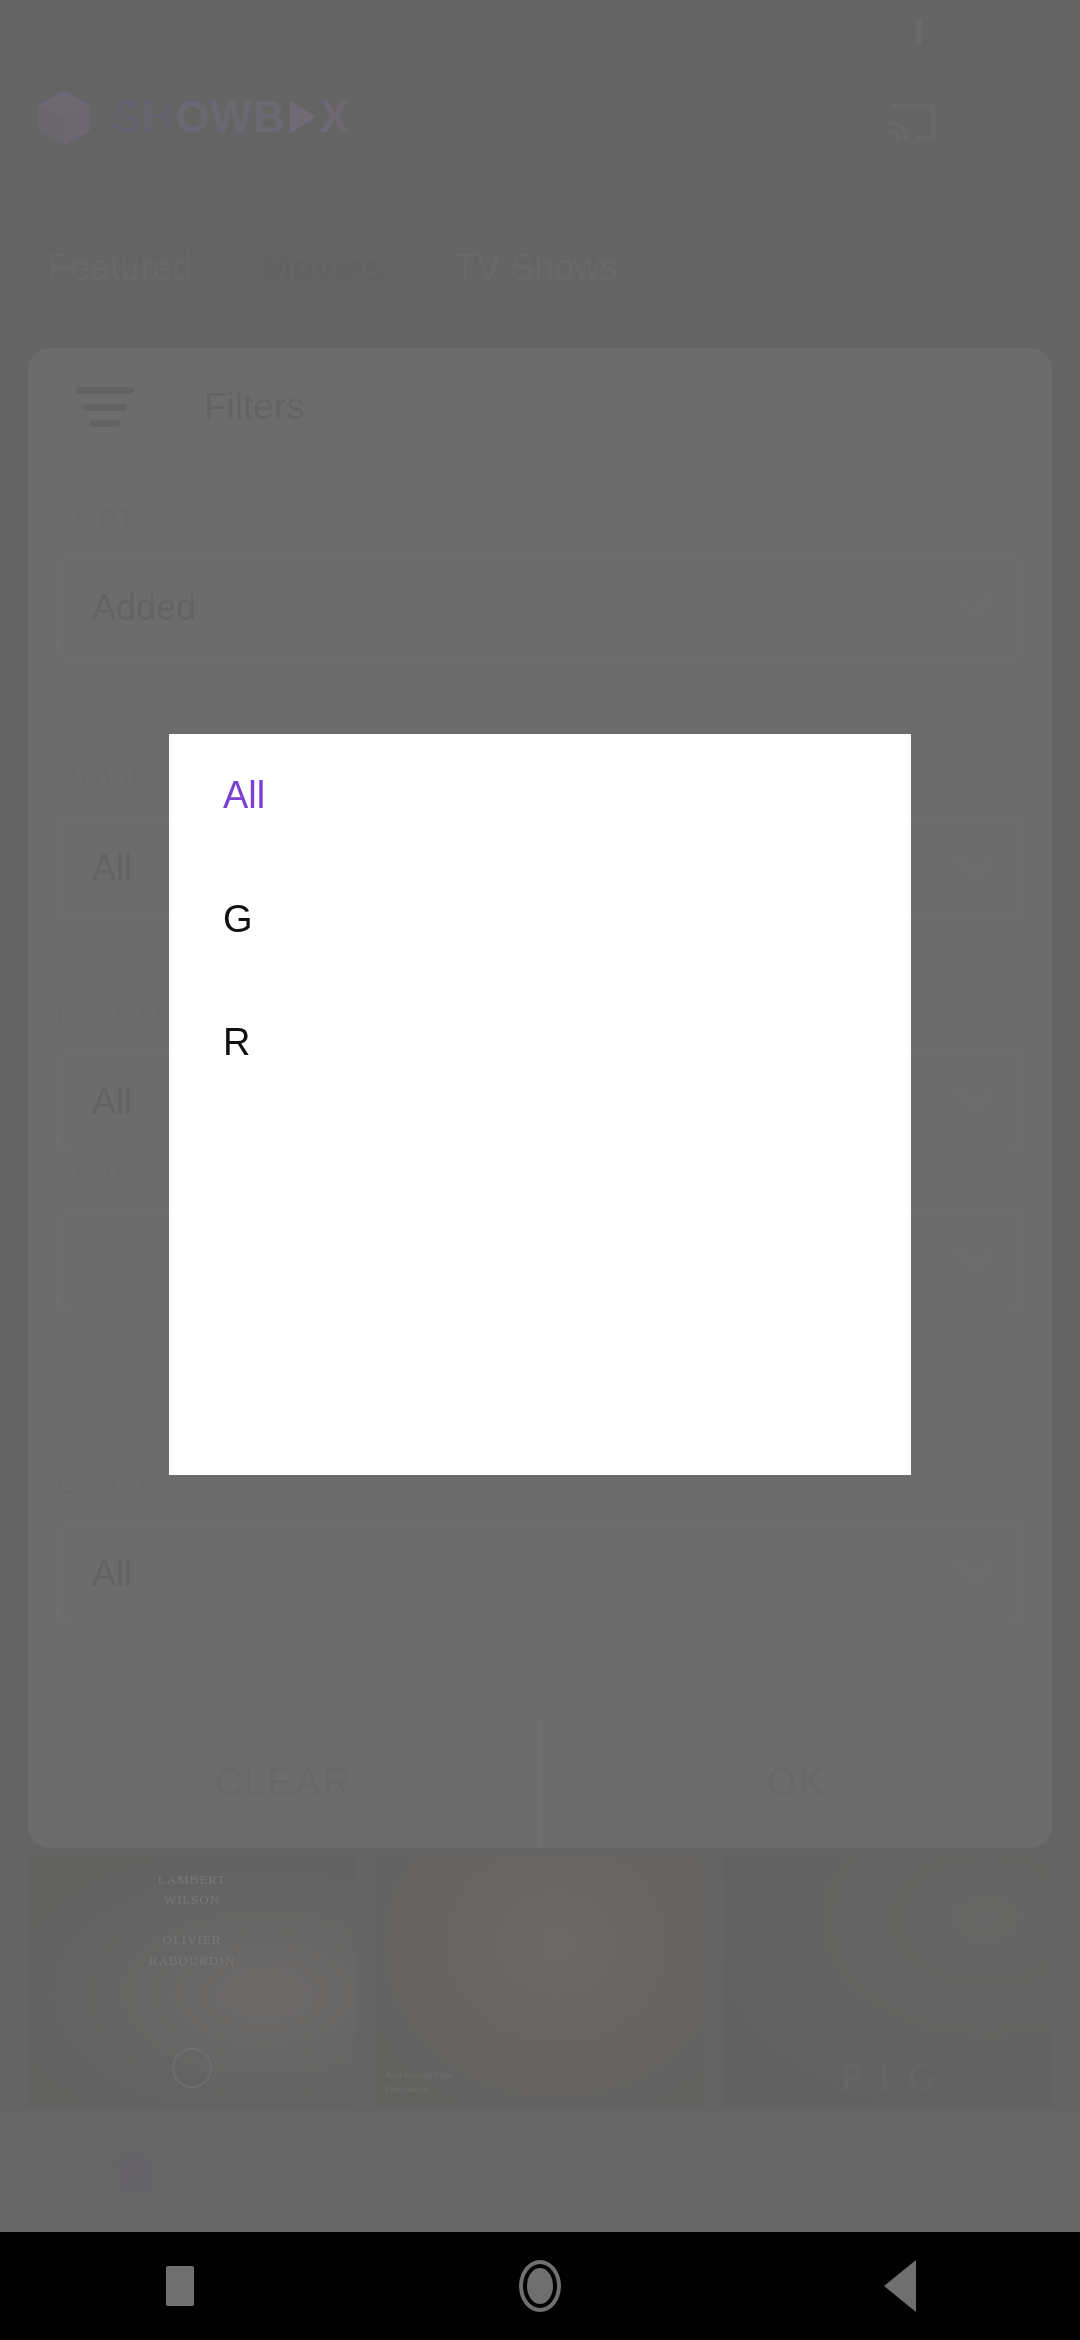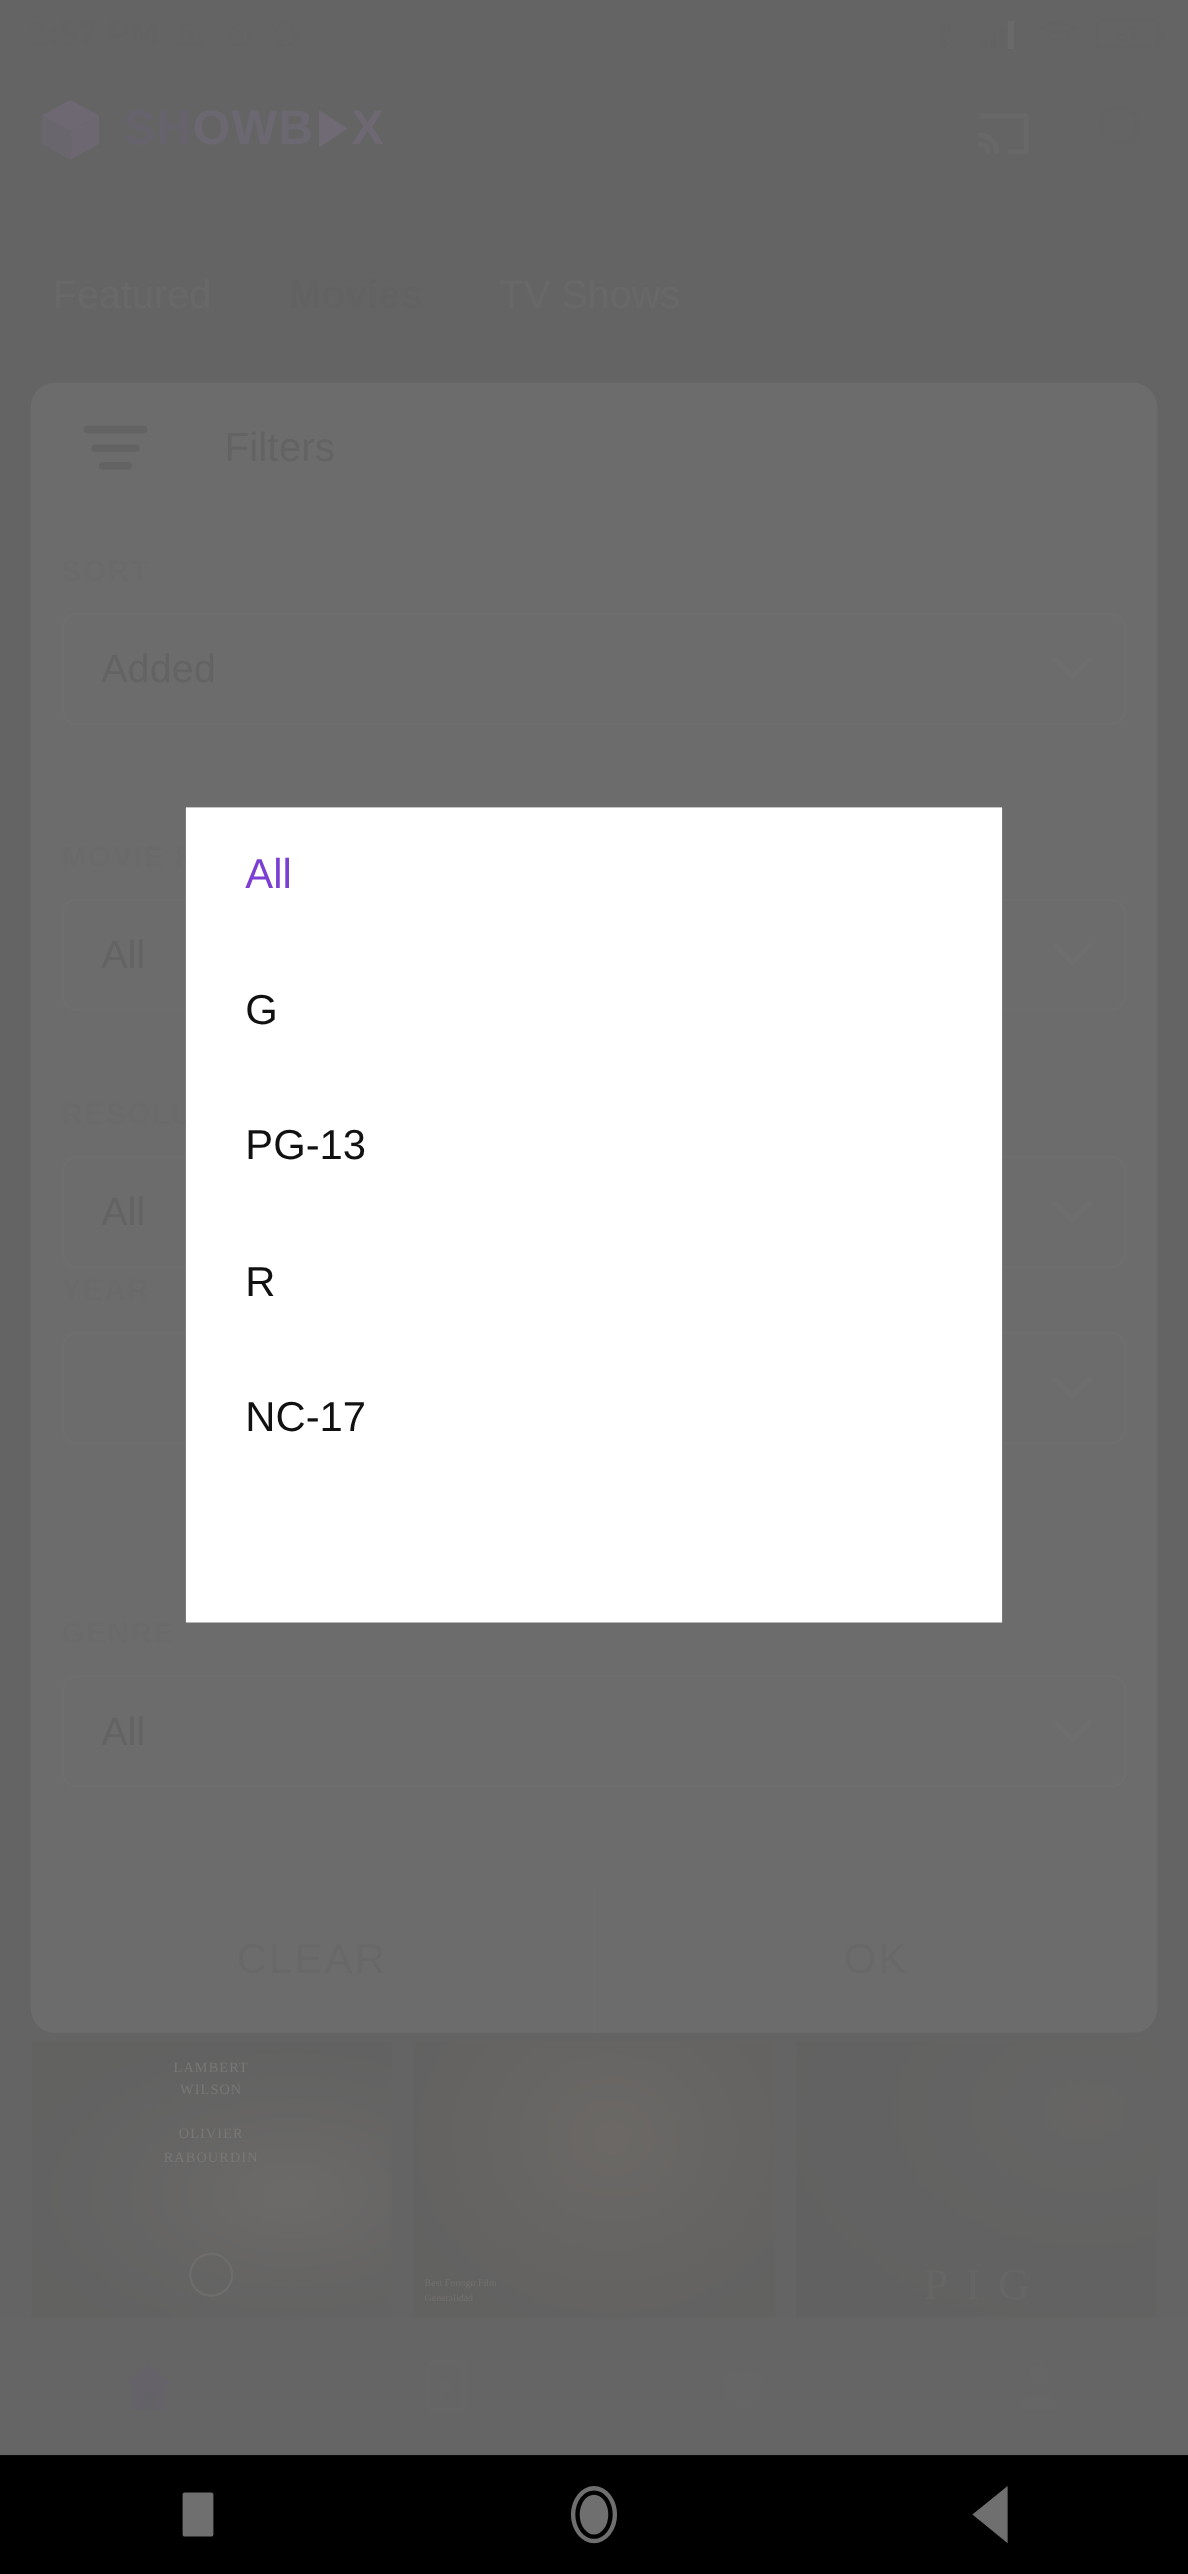--- a/index.html
+++ b/index.html
@@ -349,23 +349,21 @@
         </svg>
       </div>
     </div>
 
     <div id="scrim"></div>
   </div>
 
   <div id="rating-dialog">
     <div class="dlg-item selected">All</div>
     <div class="dlg-item">G</div>
-    <div class="dlg-item">PG-13</div>
     <div class="dlg-item">R</div>
-    <div class="dlg-item">NC-17</div>
   </div>
 
   <div id="sysnav">
     <div class="sysnav-item">
       <div id="nav-recents"></div>
     </div>
     <div class="sysnav-item">
       <div id="nav-home">
           <i></i>
         </div>

